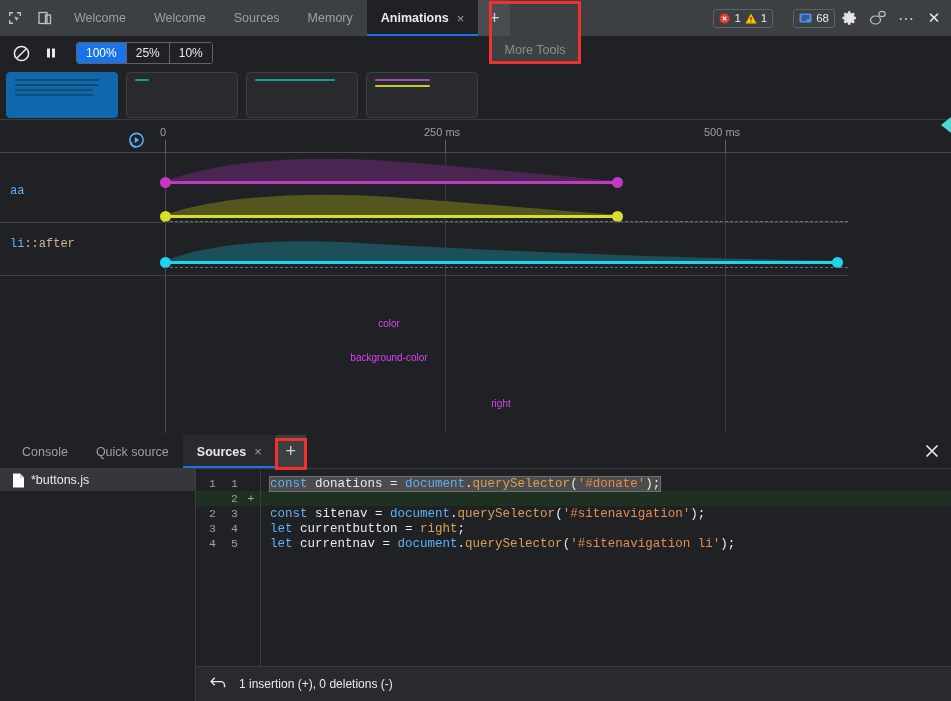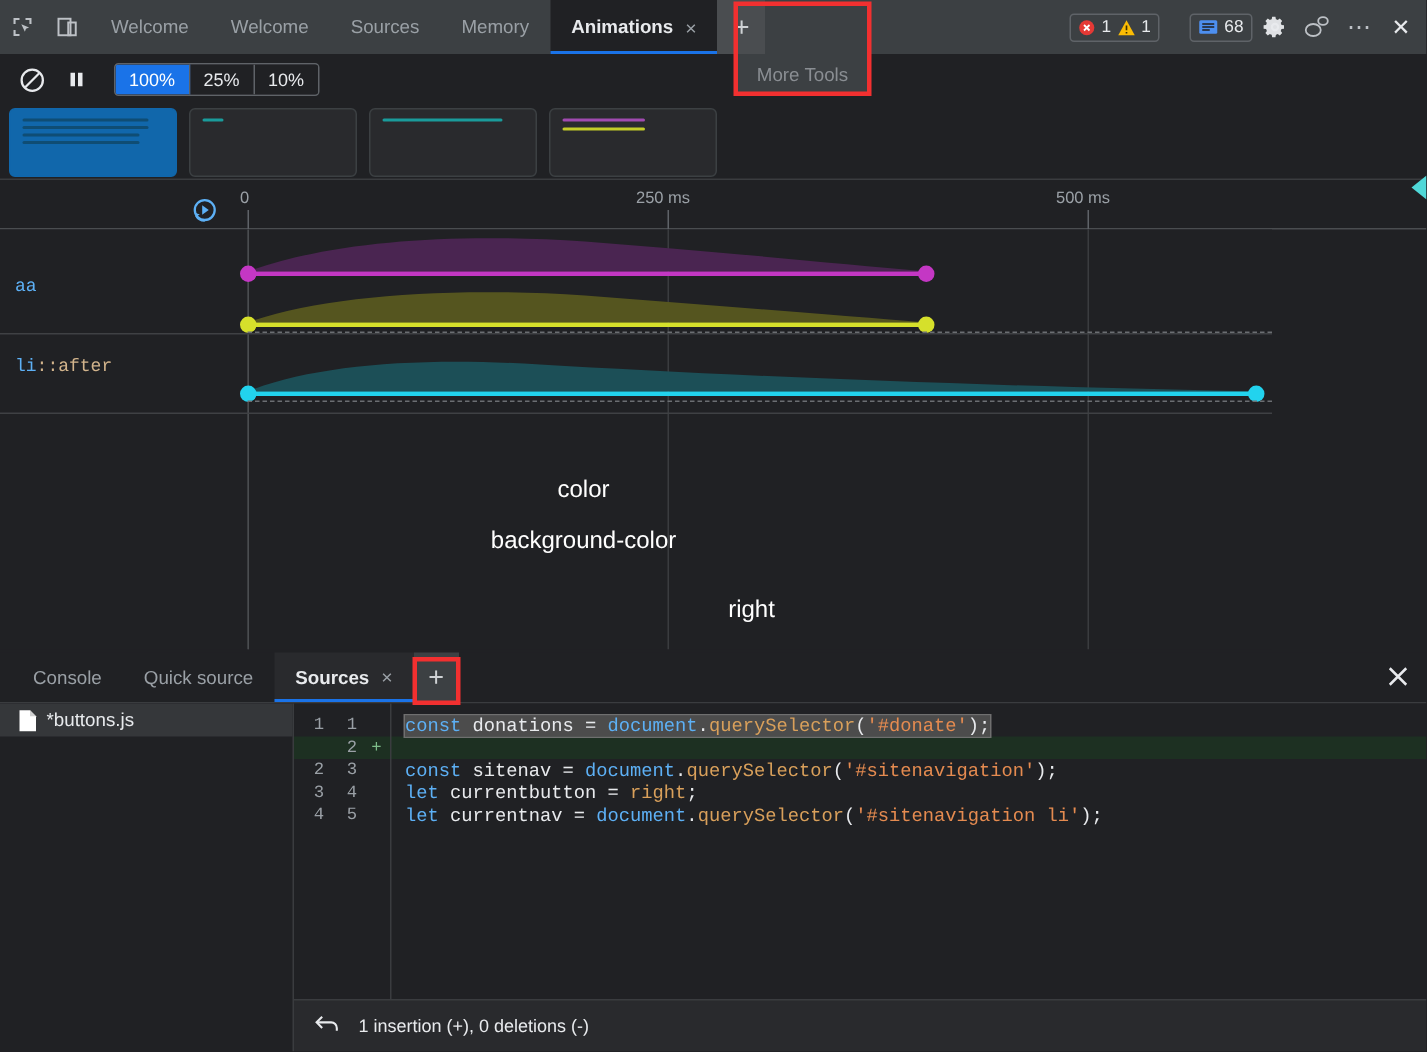--- a/index.html
+++ b/index.html
@@ -121,21 +121,21 @@
   .sel-tan  { color: #d2b48c; }
   .vgrid { position: absolute; top: 0; width: 1px; height: 280px; background: #3a3c3f; }
   .track-canvas { position: absolute; left: 0; top: 0; }
   .dashed-line {
     position: absolute; left: 165px; right: 0; height: 0;
     border-top: 1px dashed #6b6e72;
   }
   .knob { position: absolute; width: 11px; height: 11px; border-radius: 50%; cursor: pointer; }
   .barline { position: absolute; height: 3px; }
   .anim-label {
-    position: absolute; font-size: 16px; color: #ffffff;
+    position: absolute; font-size: 10px; color: #d946ef;
     transform: translateX(-50%); white-space: nowrap;
   }
 
   
   .drawer { position: absolute; left: 0; top: 435px; width: 951px; height: 266px; background: #202124; }
   .drawer-tabbar {
     position: absolute; left: 0; top: 0; width: 951px; height: 34px;
     background: #202124; display: flex; align-items: stretch;
     border-bottom: 1px solid #3a3c3f;
   }

